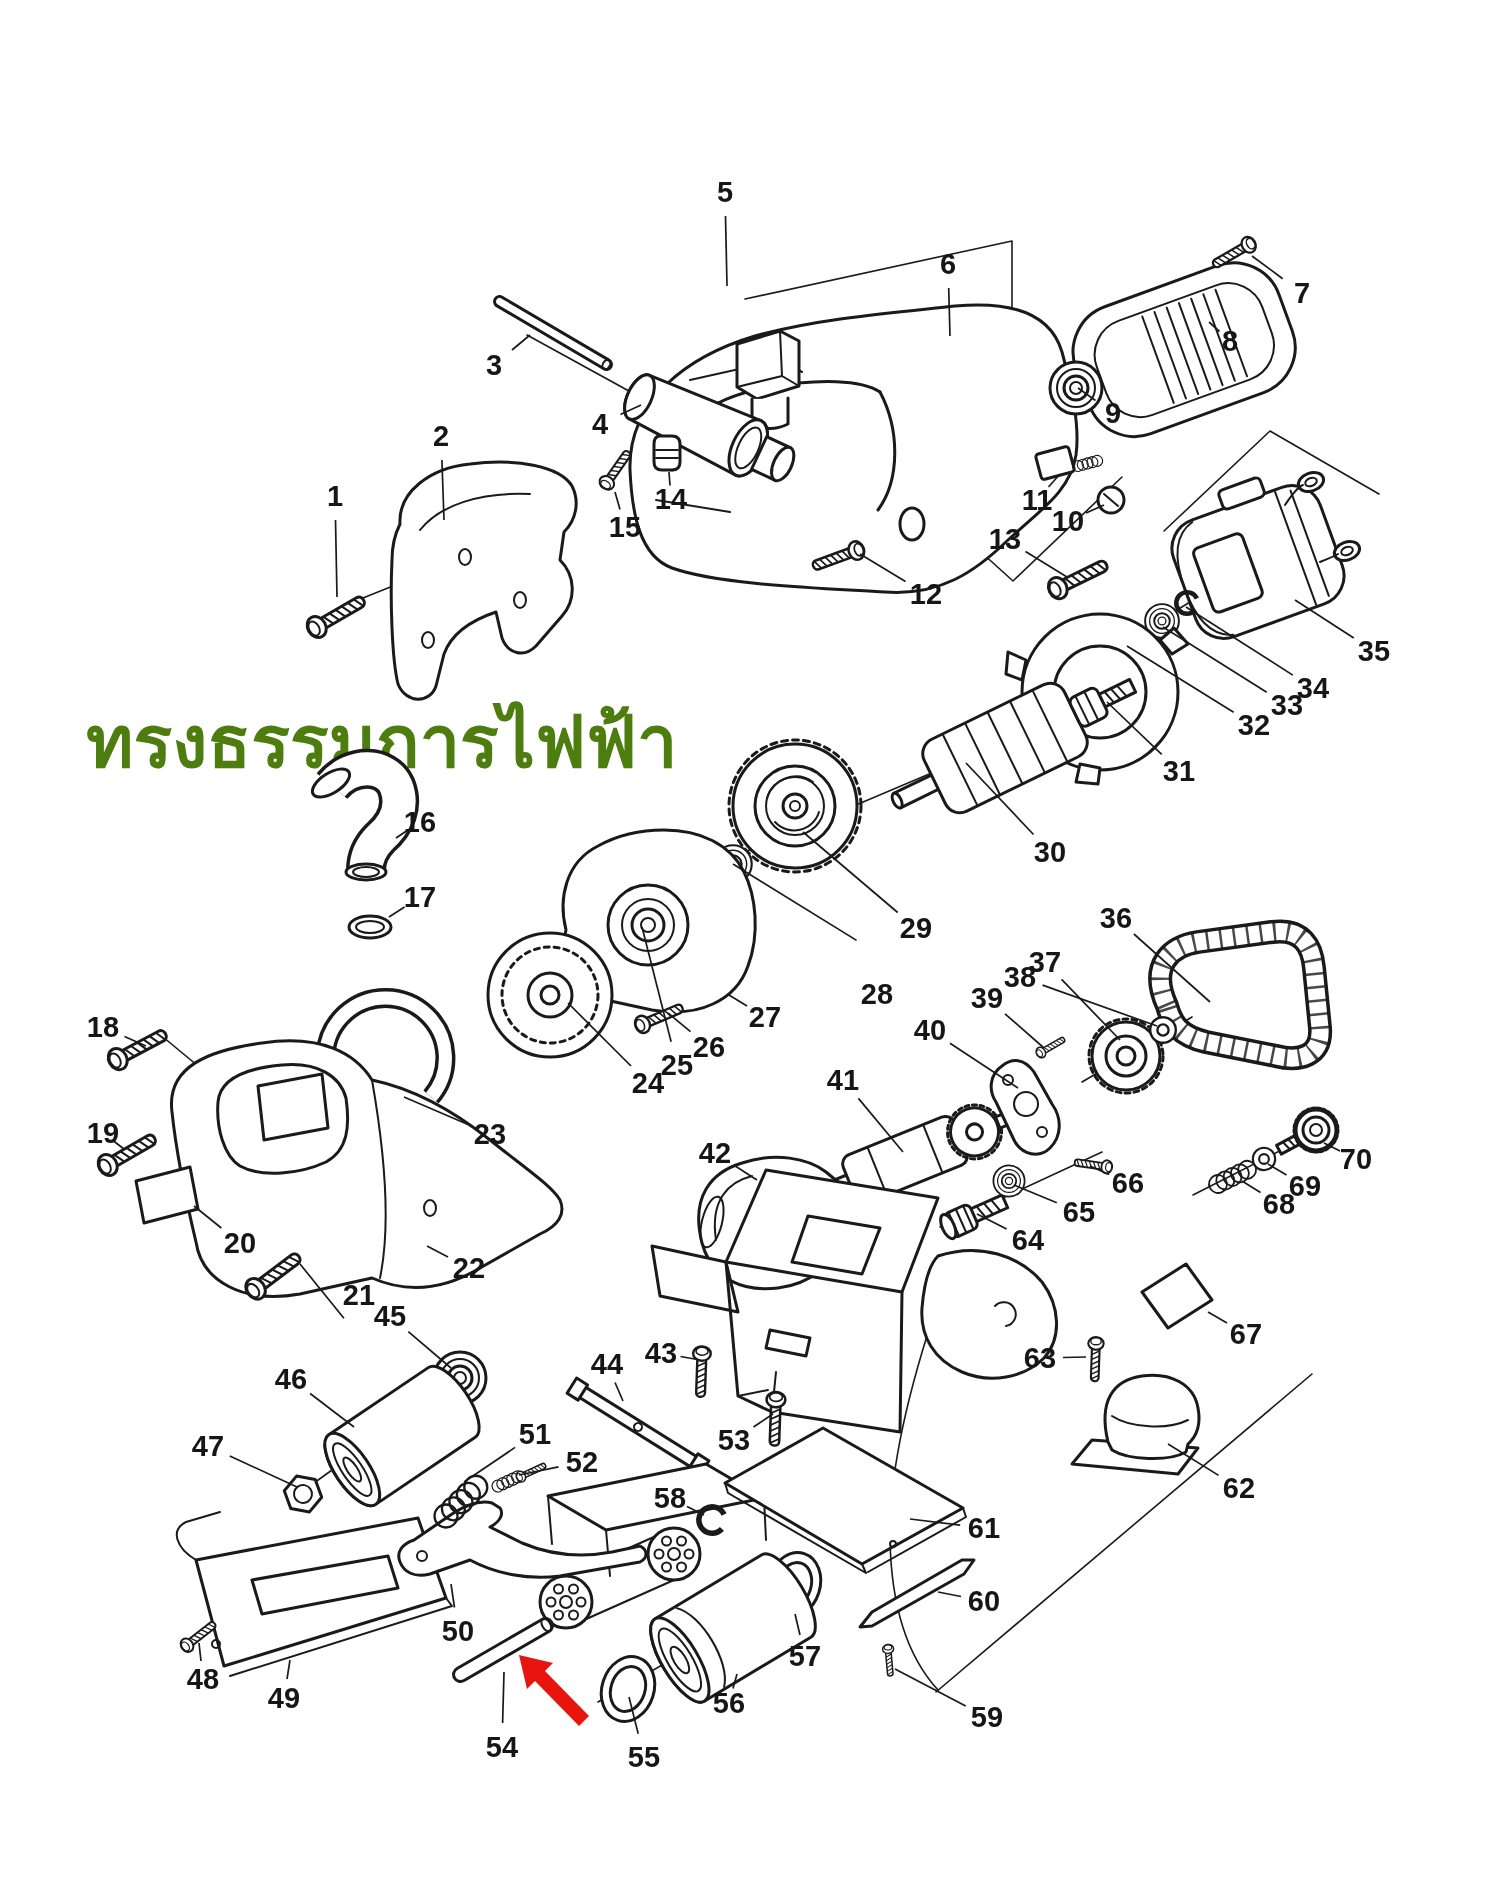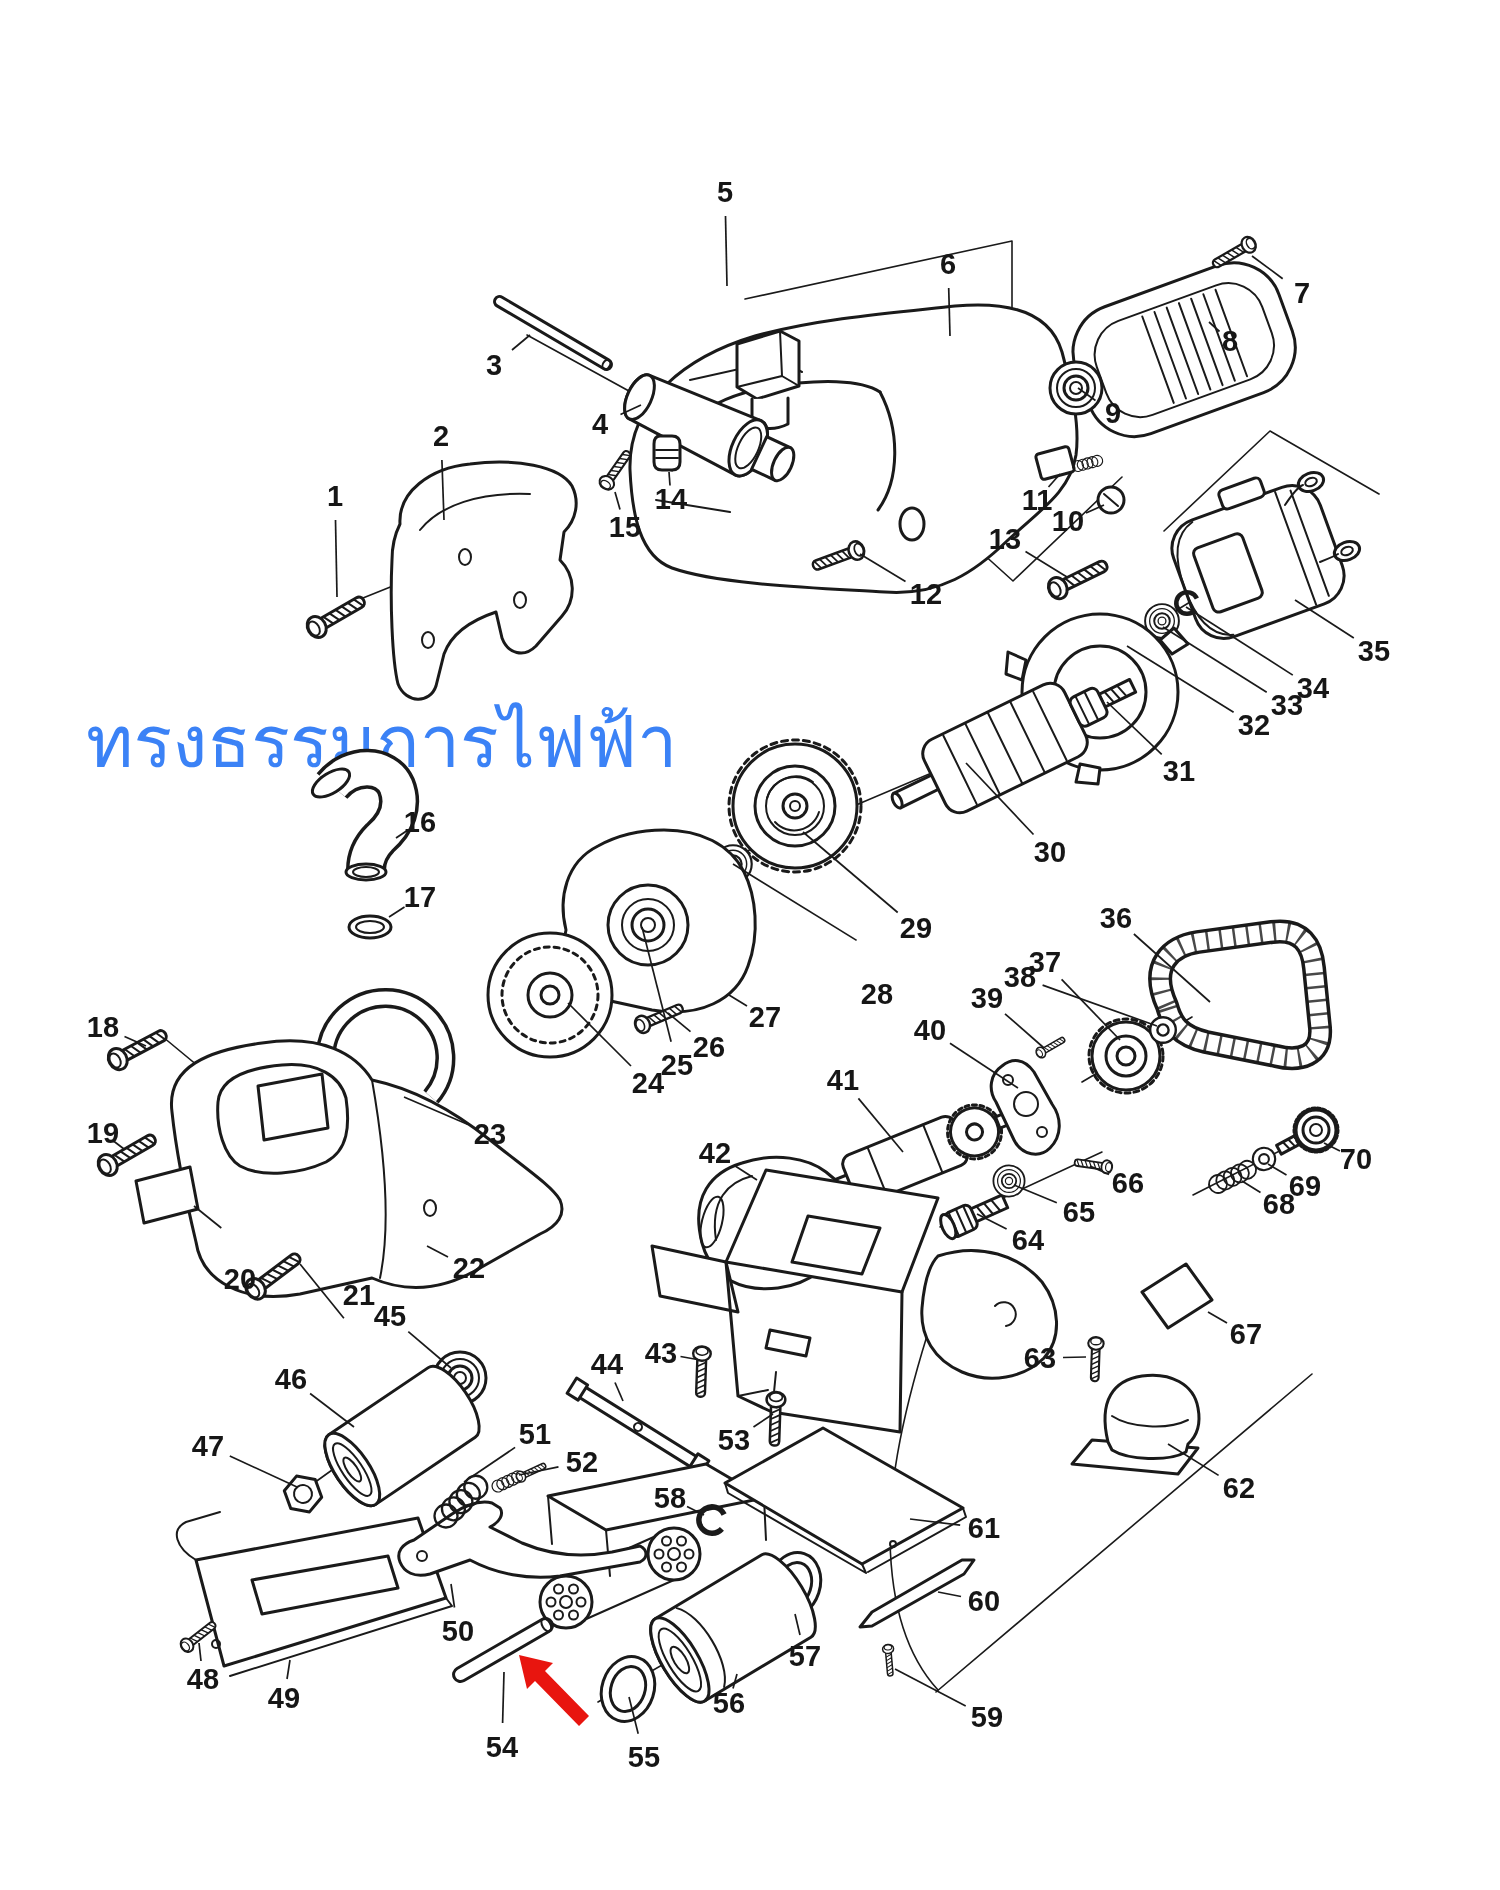--- a/index.html
+++ b/index.html
@@ -1,21 +1,21 @@
 <!DOCTYPE html>
 <html><head>
 <meta charset="utf-8">
 <style>
   html,body{margin:0;padding:0;background:#888;}
   #page{position:relative;width:1500px;height:1890px;background:#fff;overflow:hidden;
         font-family:"Liberation Sans",sans-serif;margin:0 auto;}
   #title{position:absolute;left:96px;top:78px;font-size:100px;font-weight:700;
          color:#0d0d0d;letter-spacing:-3px;line-height:1;}
-  #watermark{position:absolute;left:86px;top:684px;font-size:72px;color:#3b82f6;
-             white-space:nowrap;font-weight:400;}
+  #watermark{position:absolute;left:86px;top:684px;font-size:72px;color:#4d7c0f;
+             white-space:nowrap;font-weight:700;}
   #art{position:absolute;left:0;top:0;}
   #labels-layer{position:absolute;left:0;top:0;width:100%;height:100%;pointer-events:none;}
   .part-label{position:absolute;transform:translate(-50%,-50%);
               font-size:29px;font-weight:600;color:#161616;line-height:1;}
   
   .s{stroke:#1a1a1a;stroke-width:3;stroke-linejoin:round;stroke-linecap:round;fill:none;}
   .f{fill:#fff;}
   .thin{stroke-width:1.6;}
   .t2{stroke-width:2;}
   #leader-lines line{stroke:#1a1a1a;stroke-width:1.7;}
@@ -476,21 +476,21 @@
       <div class="part-label" style="left: 1068px; top: 521px;">10</div>
       <div class="part-label" style="left: 1037px; top: 500px;">11</div>
       <div class="part-label" style="left: 926px; top: 594px;">12</div>
       <div class="part-label" style="left: 1005px; top: 539px;">13</div>
       <div class="part-label" style="left: 671px; top: 499px;">14</div>
       <div class="part-label" style="left: 625px; top: 527px;">15</div>
       <div class="part-label" style="left: 420px; top: 822px;">16</div>
       <div class="part-label" style="left: 420px; top: 897px;">17</div>
       <div class="part-label" style="left: 103px; top: 1027px;">18</div>
       <div class="part-label" style="left: 103px; top: 1133px;">19</div>
-      <div class="part-label" style="left: 240px; top: 1243px; margin-top: 36px;">20</div>
+      <div class="part-label" style="left: 240px; top: 1243px;">20</div>
       <div class="part-label" style="left: 359px; top: 1295px;">21</div>
       <div class="part-label" style="left: 469px; top: 1268px;">22</div>
       <div class="part-label" style="left: 490px; top: 1134px;">23</div>
       <div class="part-label" style="left: 648px; top: 1083px;">24</div>
       <div class="part-label" style="left: 677px; top: 1065px;">25</div>
       <div class="part-label" style="left: 709px; top: 1047px;">26</div>
       <div class="part-label" style="left: 765px; top: 1017px;">27</div>
       <div class="part-label" style="left: 877px; top: 953px; margin-top: 41px;">28</div>
       <div class="part-label" style="left: 916px; top: 928px;">29</div>
       <div class="part-label" style="left: 1050px; top: 852px;">30</div>

